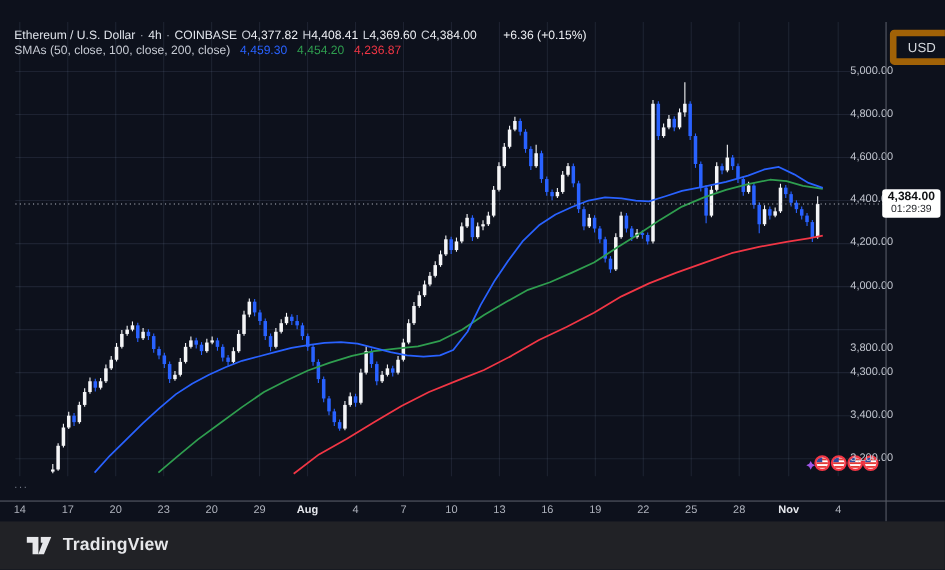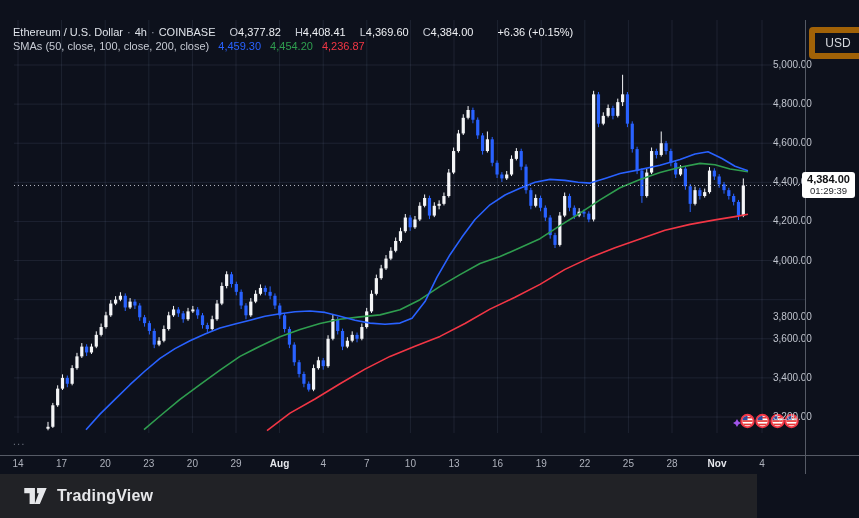--- a/index.html
+++ b/index.html
@@ -5,21 +5,21 @@
   html,body{margin:0;padding:0;background:#0d111c;width:859px;height:518px;overflow:hidden;
     font-family:"Liberation Sans", sans-serif;-webkit-font-smoothing:antialiased;}
   #stage{position:relative;width:859px;height:518px;background:#0d111c;}
   #chart-svg{position:absolute;left:0;top:0;}
   .attribution{position:absolute;left:0;top:0;width:100%;height:20px;line-height:20px;
     padding-left:10px;font-size:10.5px;color:#dde0e6;box-sizing:border-box;
     border-bottom:1px solid #222737;background:#0d111c;z-index:5;}
   .legend{position:absolute;left:13px;top:25px;z-index:6;font-size:11px;color:#dfe3ea;}
   .legend-row{height:14px;line-height:14px;white-space:nowrap;}
   .legend .sep{color:#9aa0ab;margin:0 4px;}
-  .legend .ohlc-item{margin-left:14px;}
+  .legend .ohlc-item{margin-left:4px;}
   .legend .ohlc-k{color:#c9cdd6;}
   .legend .ohlc-v{color:#eef0f4;}
   .legend .chg{margin-left:24px;color:#eef0f4;}
   .legend .sma-label{color:#c6cad3;}
   .legend .sma-val{margin-left:9px;font-weight:400;}
   .usd-button{position:absolute;left:809px;top:27px;width:46px;height:20px;line-height:20px;
     text-align:center;font-size:12px;color:#d6d9de;border:6px solid #a16207;border-radius:4px;
     background:#0d111c;z-index:6;cursor:pointer;}
   .price-axis{position:absolute;left:769px;top:20px;width:53px;height:435px;z-index:4;}
   .price-tick{position:absolute;left:4px;font-size:10px;color:#bfc3cc;}
@@ -27,21 +27,21 @@
     z-index:7;text-align:center;padding-top:1px;box-sizing:border-box;}
   .price-label .pl-price{font-size:11px;font-weight:700;color:#101114;line-height:12px;}
   .price-label .pl-countdown{font-size:9.5px;color:#24262b;line-height:11px;}
   .time-axis{position:absolute;left:0;top:455px;width:859px;height:19px;z-index:4;}
   .time-tick{position:absolute;top:3px;transform:translateX(-50%);font-size:10px;color:#aeb2bc;}
   .time-tick.strong{color:#e6e8ed;font-weight:700;}
   .axis-sep-h{position:absolute;left:0;top:455px;width:859px;height:1px;background:#565b66;z-index:4;}
   .axis-sep-v{position:absolute;left:805px;top:20px;width:1px;height:454px;background:#565b66;z-index:4;}
   .overflow-dots{position:absolute;left:13px;top:436px;font-size:10px;letter-spacing:1.5px;
     color:#717784;z-index:6;cursor:pointer;}
-  .footer{position:absolute;left:0;top:474px;width:757px;height:44px;background:#212226;z-index:5;
+  .footer{position:absolute;left:0;top:474px;width:859px;height:44px;background:#212226;z-index:5;
     display:flex;align-items:center;}
   .brand{display:flex;align-items:center;margin-left:24px;cursor:pointer;}
   .brand-name{margin-left:9px;font-size:16px;font-weight:700;color:#e6e7ea;letter-spacing:.2px;}
 </style>
 </head>
 <body>
 <div id="stage">
 
 
   <svg id="chart-svg" width="859" height="518">
@@ -431,21 +431,21 @@
   <div class="usd-button">USD</div>
 
   <div class="price-axis" id="price-axis">
       <div class="price-tick" style="top: 39px;">5,000.00</div>
       <div class="price-tick" style="top: 78.1111px;">4,800.00</div>
       <div class="price-tick" style="top: 117.222px;">4,600.00</div>
       <div class="price-tick" style="top: 156.333px;">4,400.00</div>
       <div class="price-tick" style="top: 195.444px;">4,200.00</div>
       <div class="price-tick" style="top: 234.556px;">4,000.00</div>
       <div class="price-tick" style="top: 273.667px; margin-top: 17px;">3,800.00</div>
-      <div class="price-tick" style="top: 312.778px;">3,600.00</div>
+      <div class="price-tick" style="top: 312.778px;">4,300.00</div>
       <div class="price-tick" style="top: 351.889px;">3,400.00</div>
       <div class="price-tick" style="top: 391px;">3,200.00</div>
     </div>
 
   <div class="price-label" id="price-label" style="top: 172.462px;">
     <div class="pl-price">4,384.00</div>
     <div class="pl-countdown">01:29:39</div>
   </div>
 
   <div class="axis-sep-h"></div>

